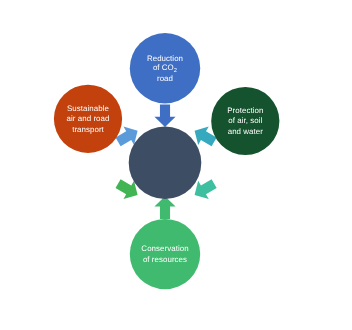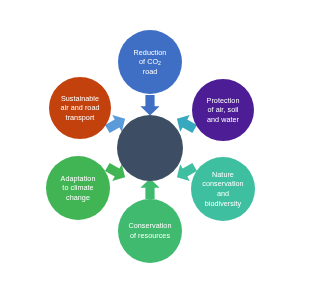--- a/index.html
+++ b/index.html
@@ -96,43 +96,32 @@
   <div class="arrow" style="left:116px; top:124px;">
     <svg width="26" height="26" viewBox="-13 -13 26 26" style="position:absolute; left:-13px; top:-13px; transform: rotate(-120deg);">
       <path d="M -4.6 -10 L 4.6 -10 L 4.6 1.2 L 9.6 1.2 L 0 10.5 L -9.6 1.2 L -4.6 1.2 Z" fill="#5b9bd9"></path>
     </svg>
   </div>
 
   <div class="node" style="left:118px; top:30px; width:64px; height:64px; background:#3e6fc4;">
     <div class="node-label"><span>Reduction</span><br><span>of CO</span><sub>2</sub><br><span>road</span></div>
   </div>
 
-  <div class="node" style="left:192px; top:79px; width:62px; height:62px; background:#4c1d95;">
+  <div class="node" style="left:192px; top:79px; width:62px; height:62px; background:#14532d;">
     <div class="node-label">Protection
 of air, soil
 and water</div>
   </div>
 
-  <div class="node" style="left:191px; top:157px; width:64px; height:64px; background:#3dbfa0;">
-    <div class="node-label">Nature
-conservation
-and
-biodiversity</div>
-  </div>
 
   <div class="node" style="left:118px; top:199px; width:64px; height:64px; background:#3fba6e;">
     <div class="node-label">Conservation
 of resources</div>
   </div>
 
-  <div class="node" style="left:46px; top:156px; width:64px; height:64px; background:#41b554;">
-    <div class="node-label">Adaptation
-to climate
-change</div>
-  </div>
 
   <div class="node" style="left:49px; top:77px; width:62px; height:62px; background:#c2410c;">
     <div class="node-label">Sustainable
 air and road
 transport</div>
   </div>
 
   <div class="hub" style="left:117px; top:115px; width:66px; height:66px; background:#3d4d63;"></div>
 
 </div>

